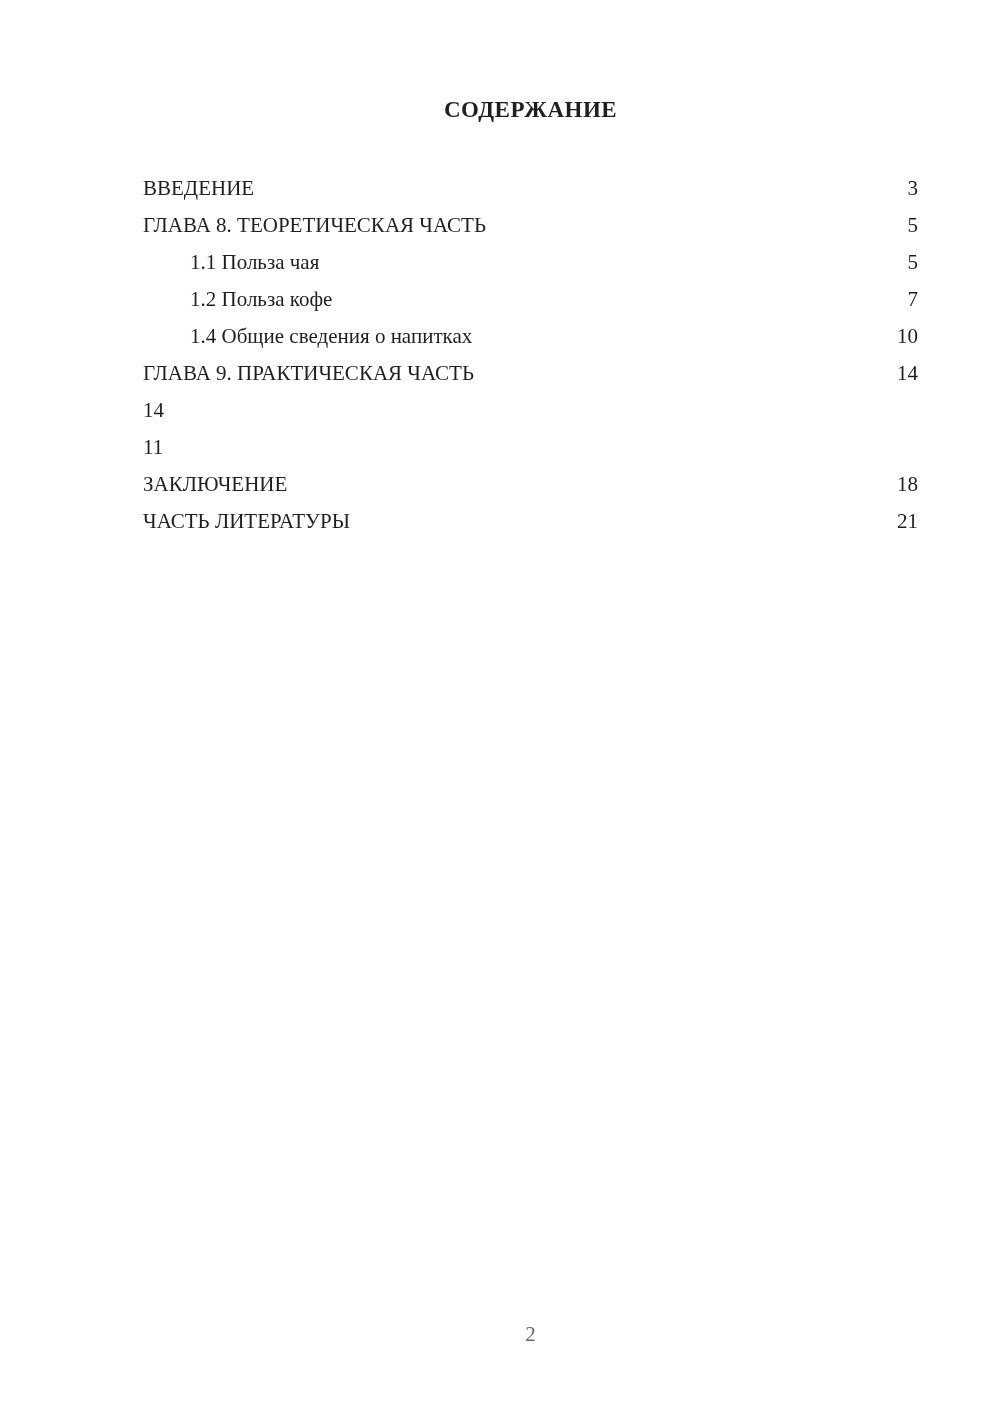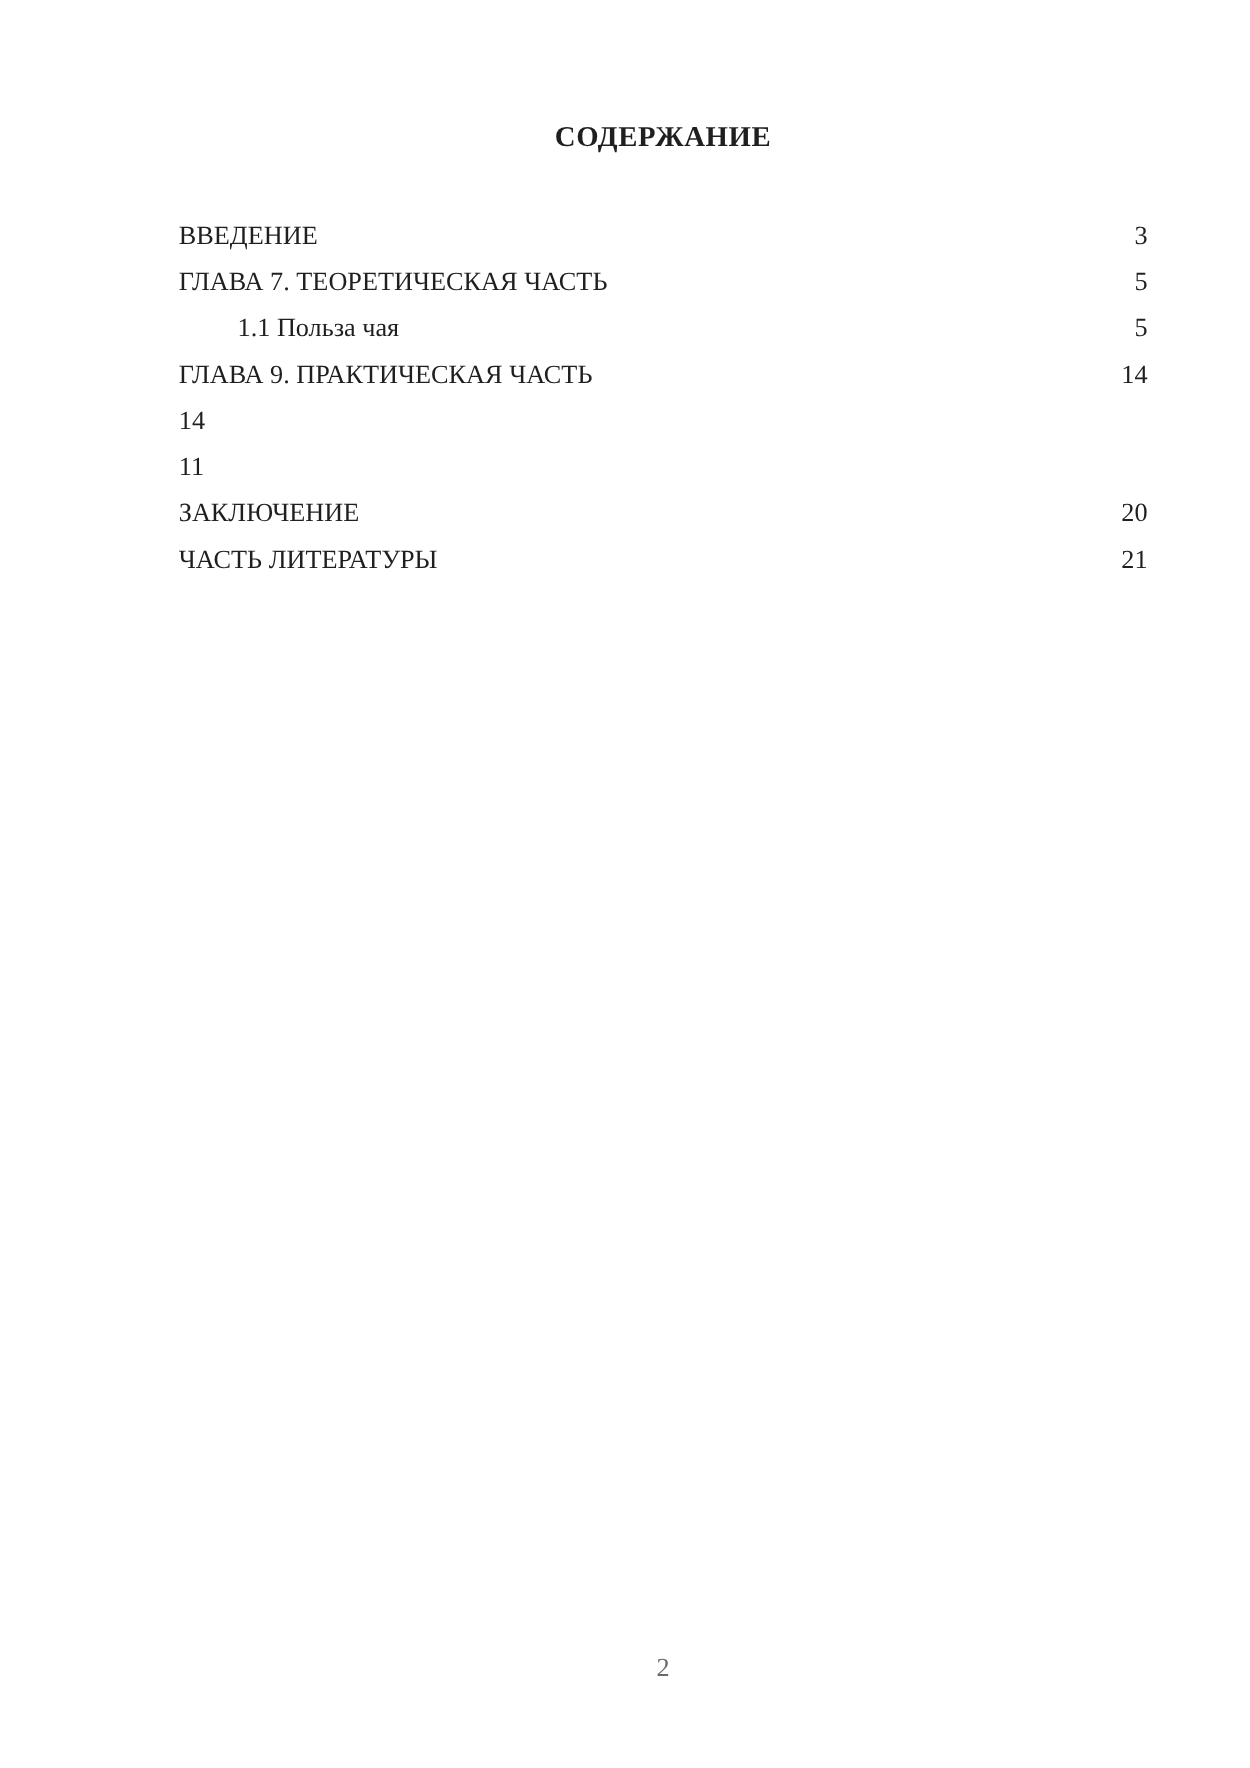--- a/index.html
+++ b/index.html
@@ -65,40 +65,48 @@
 
 <div class="page">
   <div class="content">
     <h1 class="doc-title">СОДЕРЖАНИЕ</h1>
     <div class="toc">
         <div class="toc-row level-0">
     <span class="toc-label">ВВЕДЕНИЕ</span>
     <span class="toc-page">3</span>
   </div>
         <div class="toc-row level-0">
-    <span class="toc-label">ГЛАВА 7. ТЕОРЕТИЧЕСКАЯ ЧАСТЬ</span>
+    <span class="toc-label">ГЛАВА 8. ТЕОРЕТИЧЕСКАЯ ЧАСТЬ</span>
     <span class="toc-page">5</span>
   </div>
         <div class="toc-row level-1">
     <span class="toc-label">1.1 Польза чая</span>
     <span class="toc-page">5</span>
+  </div>
+        <div class="toc-row level-1">
+    <span class="toc-label">1.2 Польза кофе</span>
+    <span class="toc-page">7</span>
+  </div>
+        <div class="toc-row level-1">
+    <span class="toc-label">1.4 Общие сведения о напитках</span>
+    <span class="toc-page">10</span>
   </div>
         <div class="toc-row level-0">
     <span class="toc-label">ГЛАВА 9. ПРАКТИЧЕСКАЯ ЧАСТЬ</span>
     <span class="toc-page">14</span>
   </div>
         <div class="toc-row level-1">
     <span class="toc-page">14</span>
   </div>
         <div class="toc-row level-1">
     <span class="toc-page">11</span>
   </div>
         <div class="toc-row level-0">
     <span class="toc-label">ЗАКЛЮЧЕНИЕ</span>
-    <span class="toc-page">20</span>
+    <span class="toc-page">18</span>
   </div>
         <div class="toc-row level-0">
     <span class="toc-label">ЧАСТЬ ЛИТЕРАТУРЫ</span>
     <span class="toc-page">21</span>
   </div>
       </div>
   </div>
   <div class="footer-page-number">2</div>
 </div>
 

